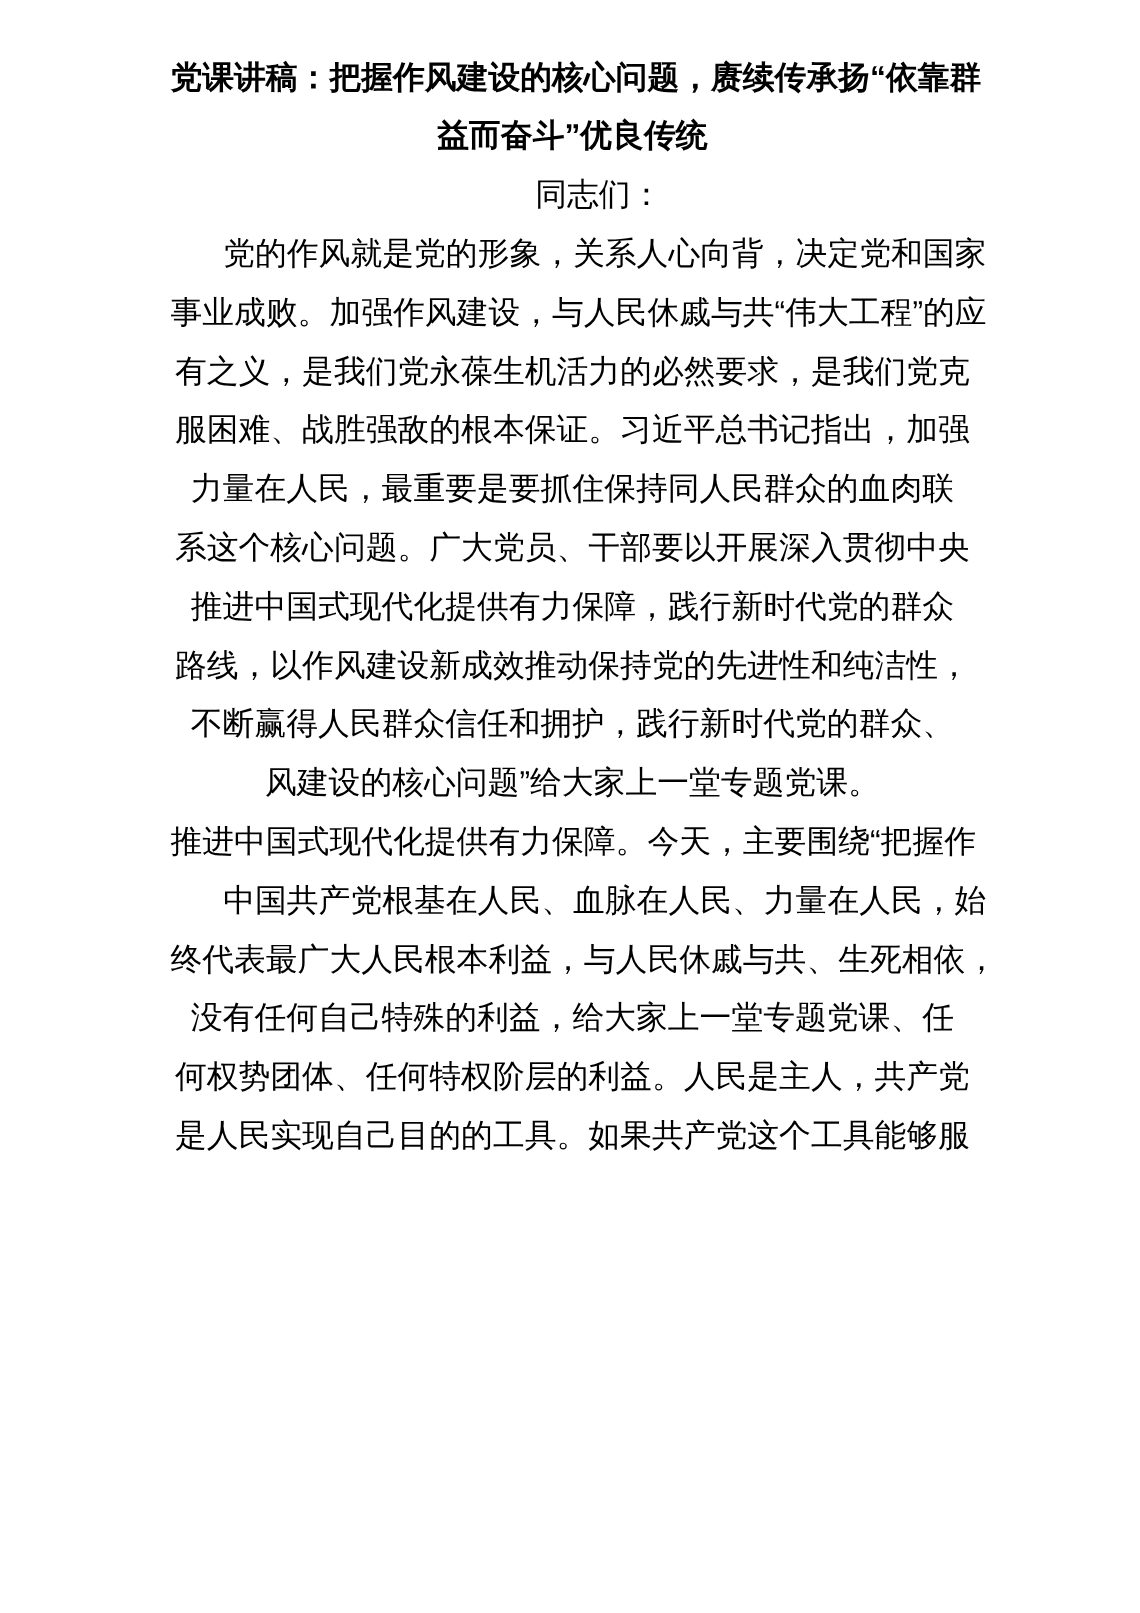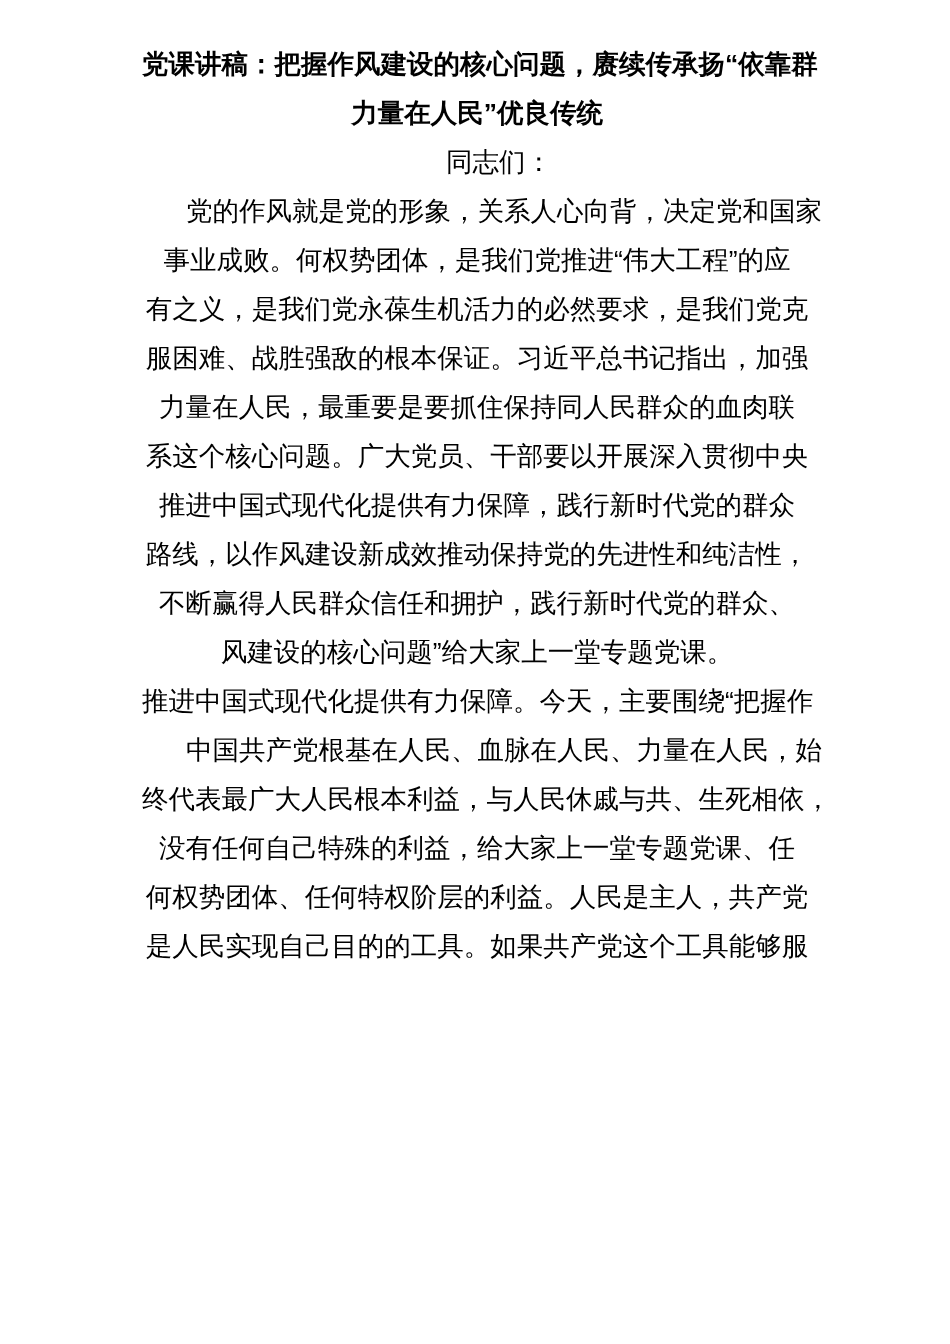--- a/index.html
+++ b/index.html
@@ -50,29 +50,29 @@
     padding-left: 44px;
   }
 </style>
 </head>
 <body>
 
 <div class="page">
   <div class="doc">
     <div class="title-block">
         <div class="line title-line">党课讲稿：把握作风建设的核心问题，赓续传承扬“依靠群</div>
-        <div class="line title-line">力量在人民”优良传统</div>
+        <div class="line title-line">益而奋斗”优良传统</div>
       </div>
     <div class="body-block">
         <div>
           <div class="line indent">同志们：</div>
         </div>
         <div>
           <div class="line indent">党的作风就是党的形象，关系人心向背，决定党和国家</div>
-          <div class="line">事业成败。何权势团体，是我们党推进“伟大工程”的应</div>
+          <div class="line">事业成败。加强作风建设，与人民休戚与共“伟大工程”的应</div>
           <div class="line">有之义，是我们党永葆生机活力的必然要求，是我们党克</div>
           <div class="line">服困难、战胜强敌的根本保证。习近平总书记指出，加强</div>
           <div class="line">力量在人民，最重要是要抓住保持同人民群众的血肉联</div>
           <div class="line">系这个核心问题。广大党员、干部要以开展深入贯彻中央</div>
           <div class="line">推进中国式现代化提供有力保障，践行新时代党的群众</div>
           <div class="line">路线，以作风建设新成效推动保持党的先进性和纯洁性，</div>
           <div class="line">不断赢得人民群众信任和拥护，践行新时代党的群众、</div>
           <div class="line">风建设的核心问题”给大家上一堂专题党课。</div>
           <div class="line">推进中国式现代化提供有力保障。今天，主要围绕“把握作</div>
         </div>

